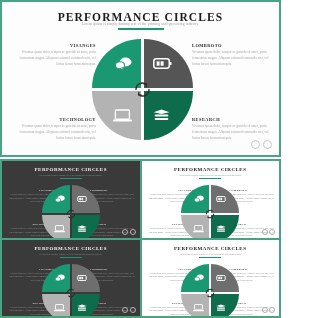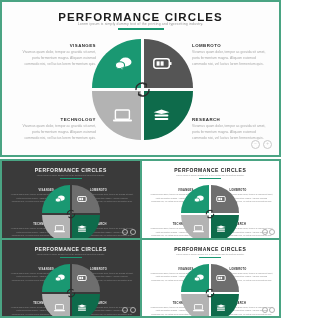--- a/index.html
+++ b/index.html
@@ -12,20 +12,21 @@
     height: 318px;
     font-family: "Liberation Sans", sans-serif;
     overflow: hidden;
   }
   .stage {
     position: relative;
     width: 281px;
     height: 318px;
     background: #ffffff;
     box-sizing: border-box;
+    font-family: Liberation Serif, serif;
   }
 
   
   .hero {
     position: absolute;
     left: 0; top: 0;
     width: 281px;
     height: 157px;
     background: #fdfdfd;
     border: 2px solid #4aa483;

